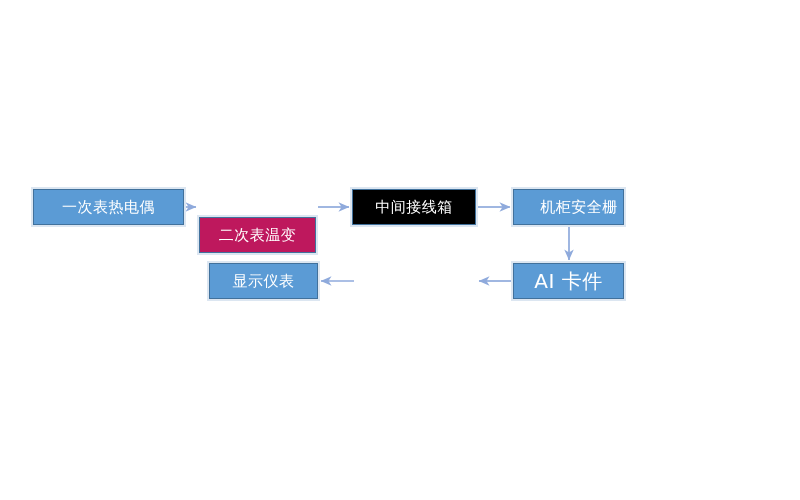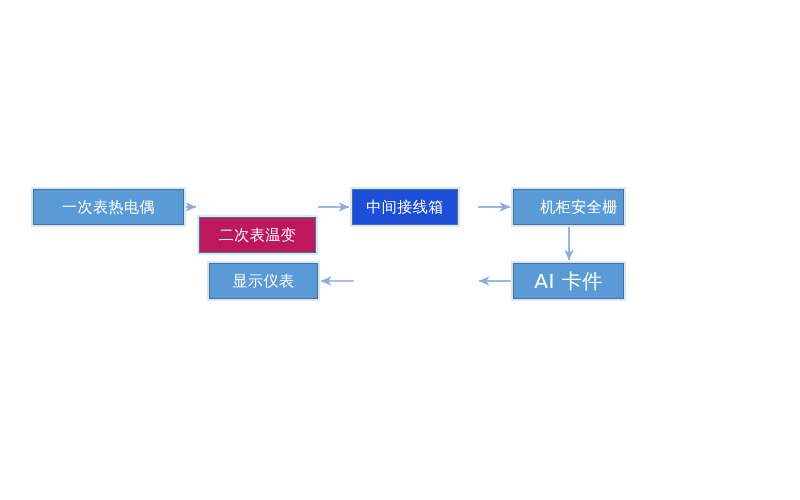--- a/index.html
+++ b/index.html
@@ -78,21 +78,21 @@
       <line x1="354" y1="281" x2="321" y2="281" marker-end="url(#arrow-l)"></line>
     </g>
   </svg>
 
   <div class="node" id="node-n1" style="left: 33px; top: 189px; width: 151px; height: 36px; background: rgb(91, 155, 213); border-color: rgb(65, 113, 156); color: rgb(255, 255, 255);">
     <span class="node-label">一次表热电偶</span>
   </div>
   <div class="node" id="node-n2" style="left: 199px; top: 189px; width: 117px; height: 36px; background: #be185d; border-color: rgb(65, 113, 156); color: rgb(255, 255, 255); margin-top: 28px;">
     <span class="node-label">二次表温变</span>
   </div>
-  <div class="node" id="node-n3" style="left: 352px; top: 189px; width: 106px; height: 36px; background: #1d4ed8; border-color: rgb(65, 113, 156); color: rgb(255, 255, 255); text-align: center;">
+  <div class="node" id="node-n3" style="left: 352px; top: 189px; width: 124px; height: 36px; background: #000000; border-color: rgb(65, 113, 156); color: rgb(255, 255, 255); text-align: center;">
     <span class="node-label">中间接线箱</span>
   </div>
   <div class="node" id="node-n4" style="left: 513px; top: 189px; width: 111px; height: 36px; background: rgb(91, 155, 213); border-color: rgb(65, 113, 156); color: rgb(255, 255, 255); padding-left: 21px;">
     <span class="node-label">机柜安全栅</span>
   </div>
   <div class="node node-ai" id="node-n5" style="left: 513px; top: 263px; width: 111px; height: 36px; background: rgb(91, 155, 213); border-color: rgb(65, 113, 156); color: rgb(255, 255, 255);">
     <span class="node-label">AI 卡件</span>
   </div>
   <div class="node" id="node-n7" style="left: 209px; top: 263px; width: 109px; height: 36px; background: rgb(91, 155, 213); border-color: rgb(65, 113, 156); color: rgb(255, 255, 255);">
     <span class="node-label">显示仪表</span>

